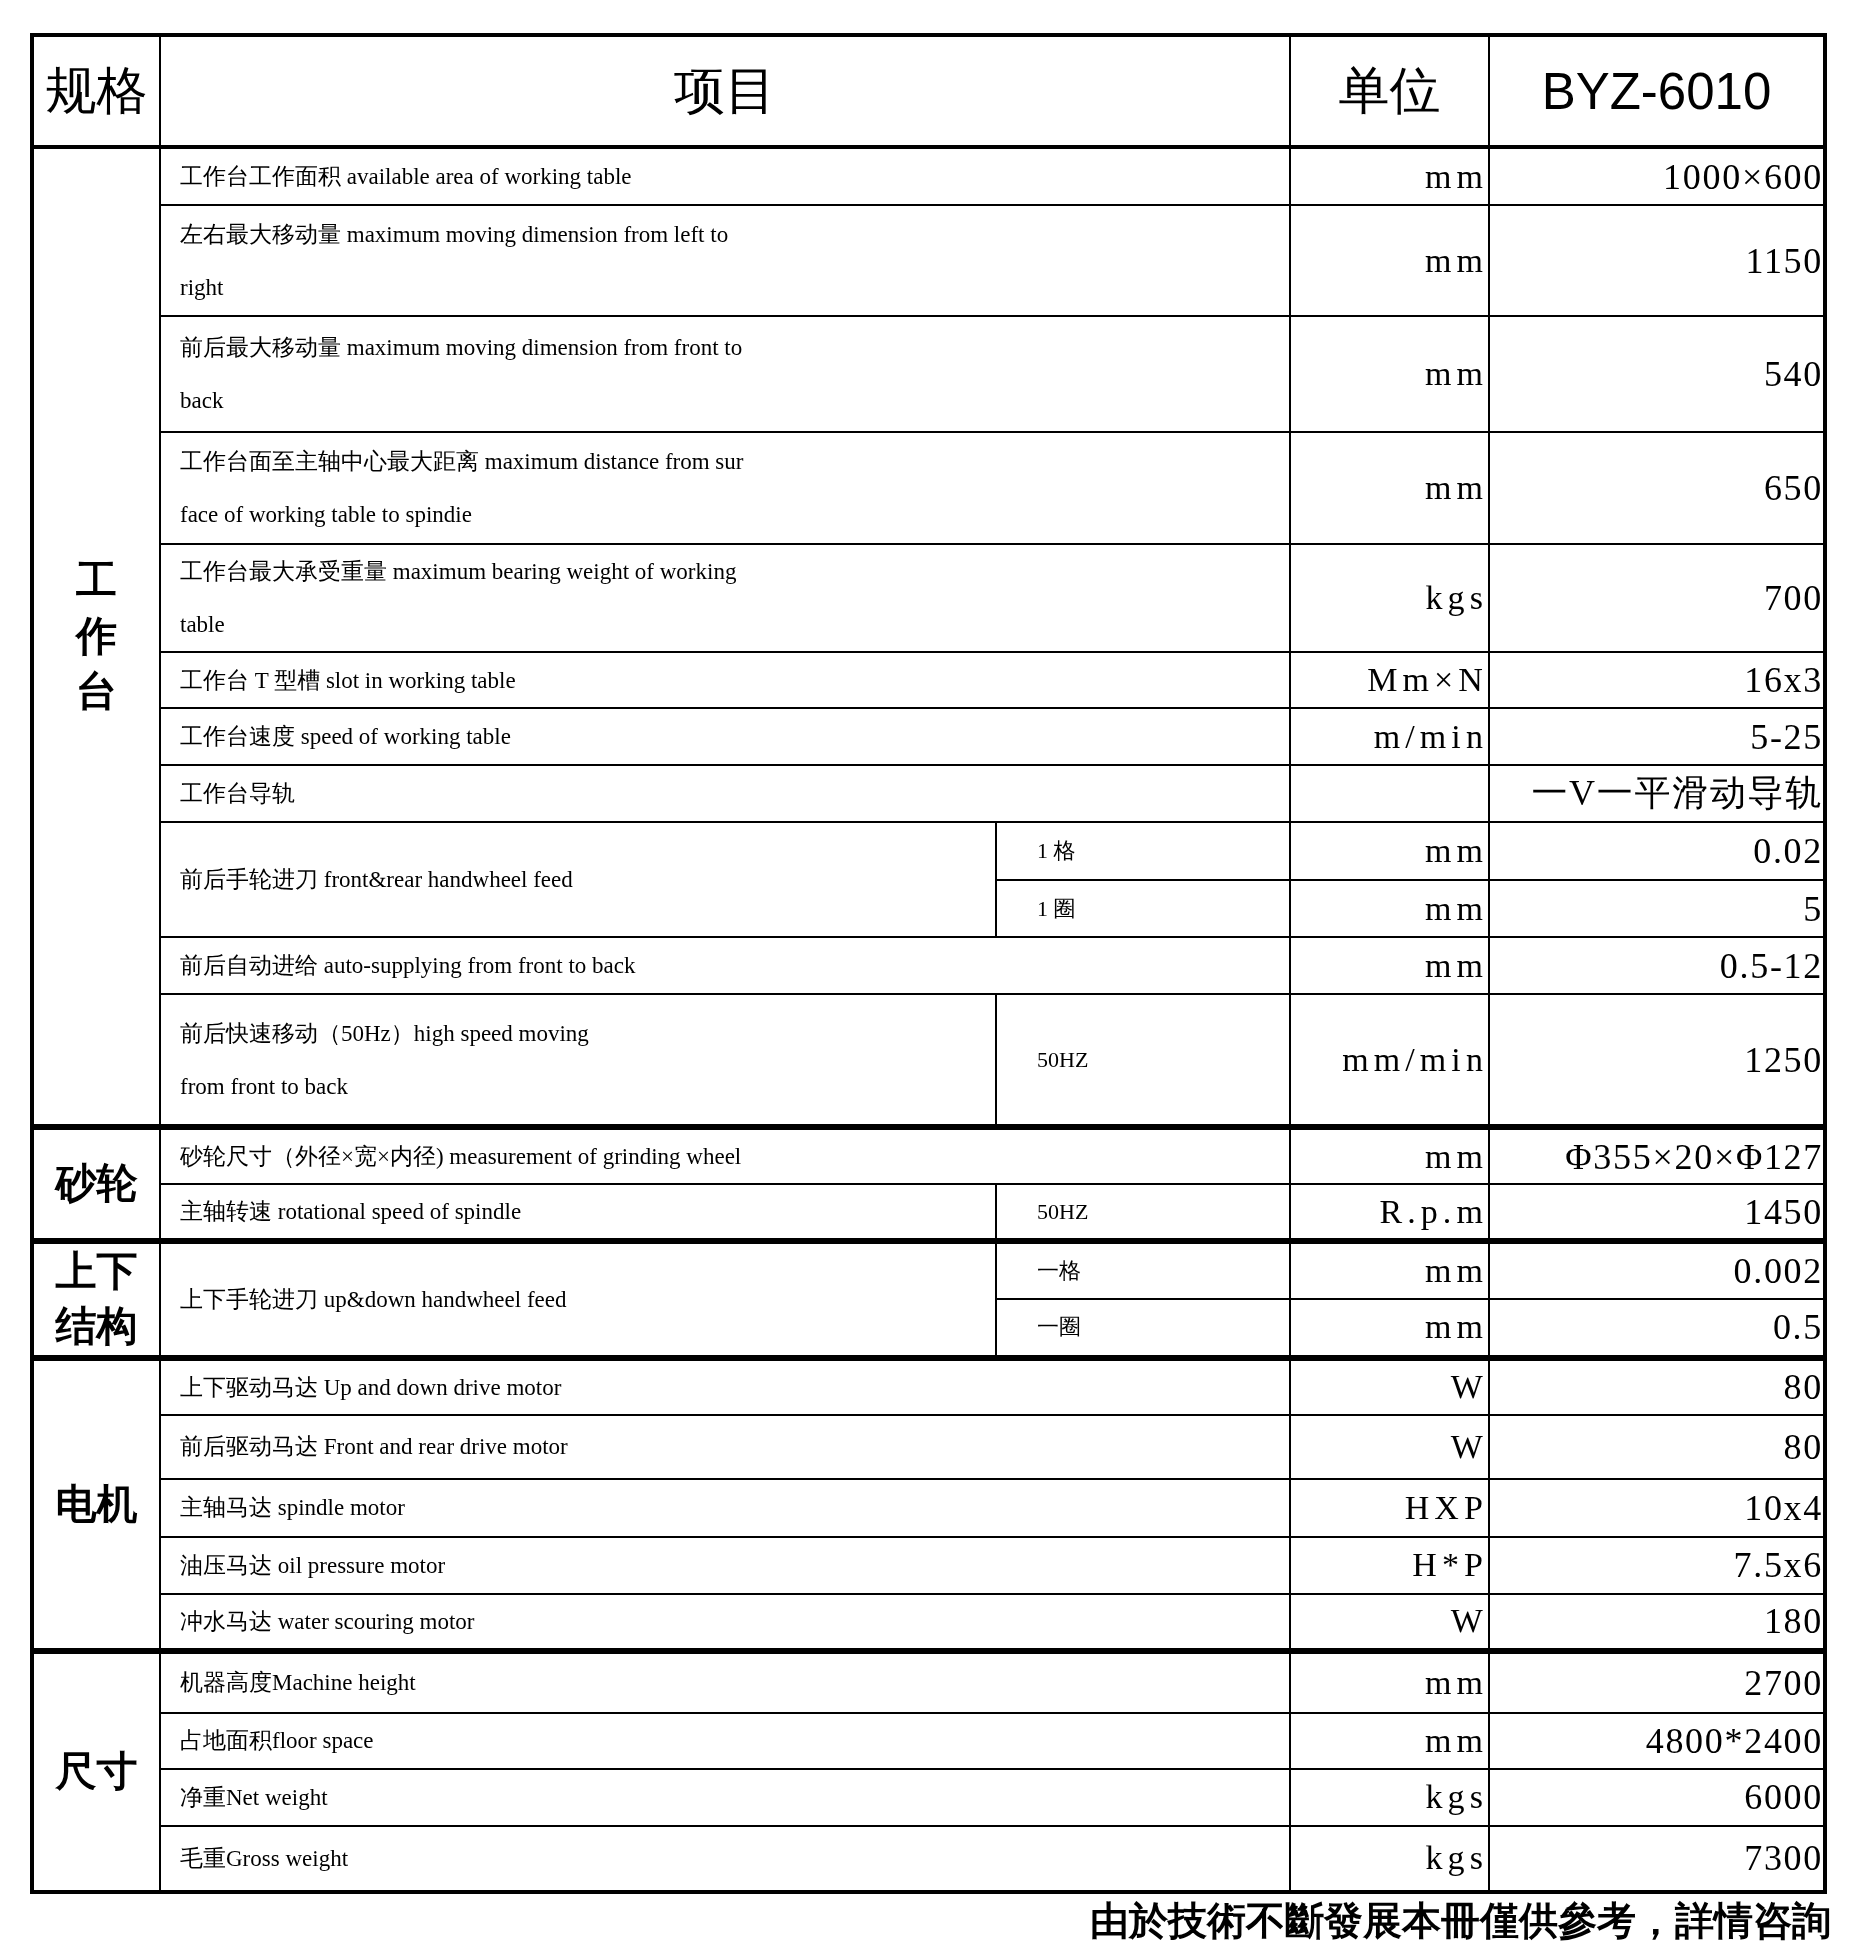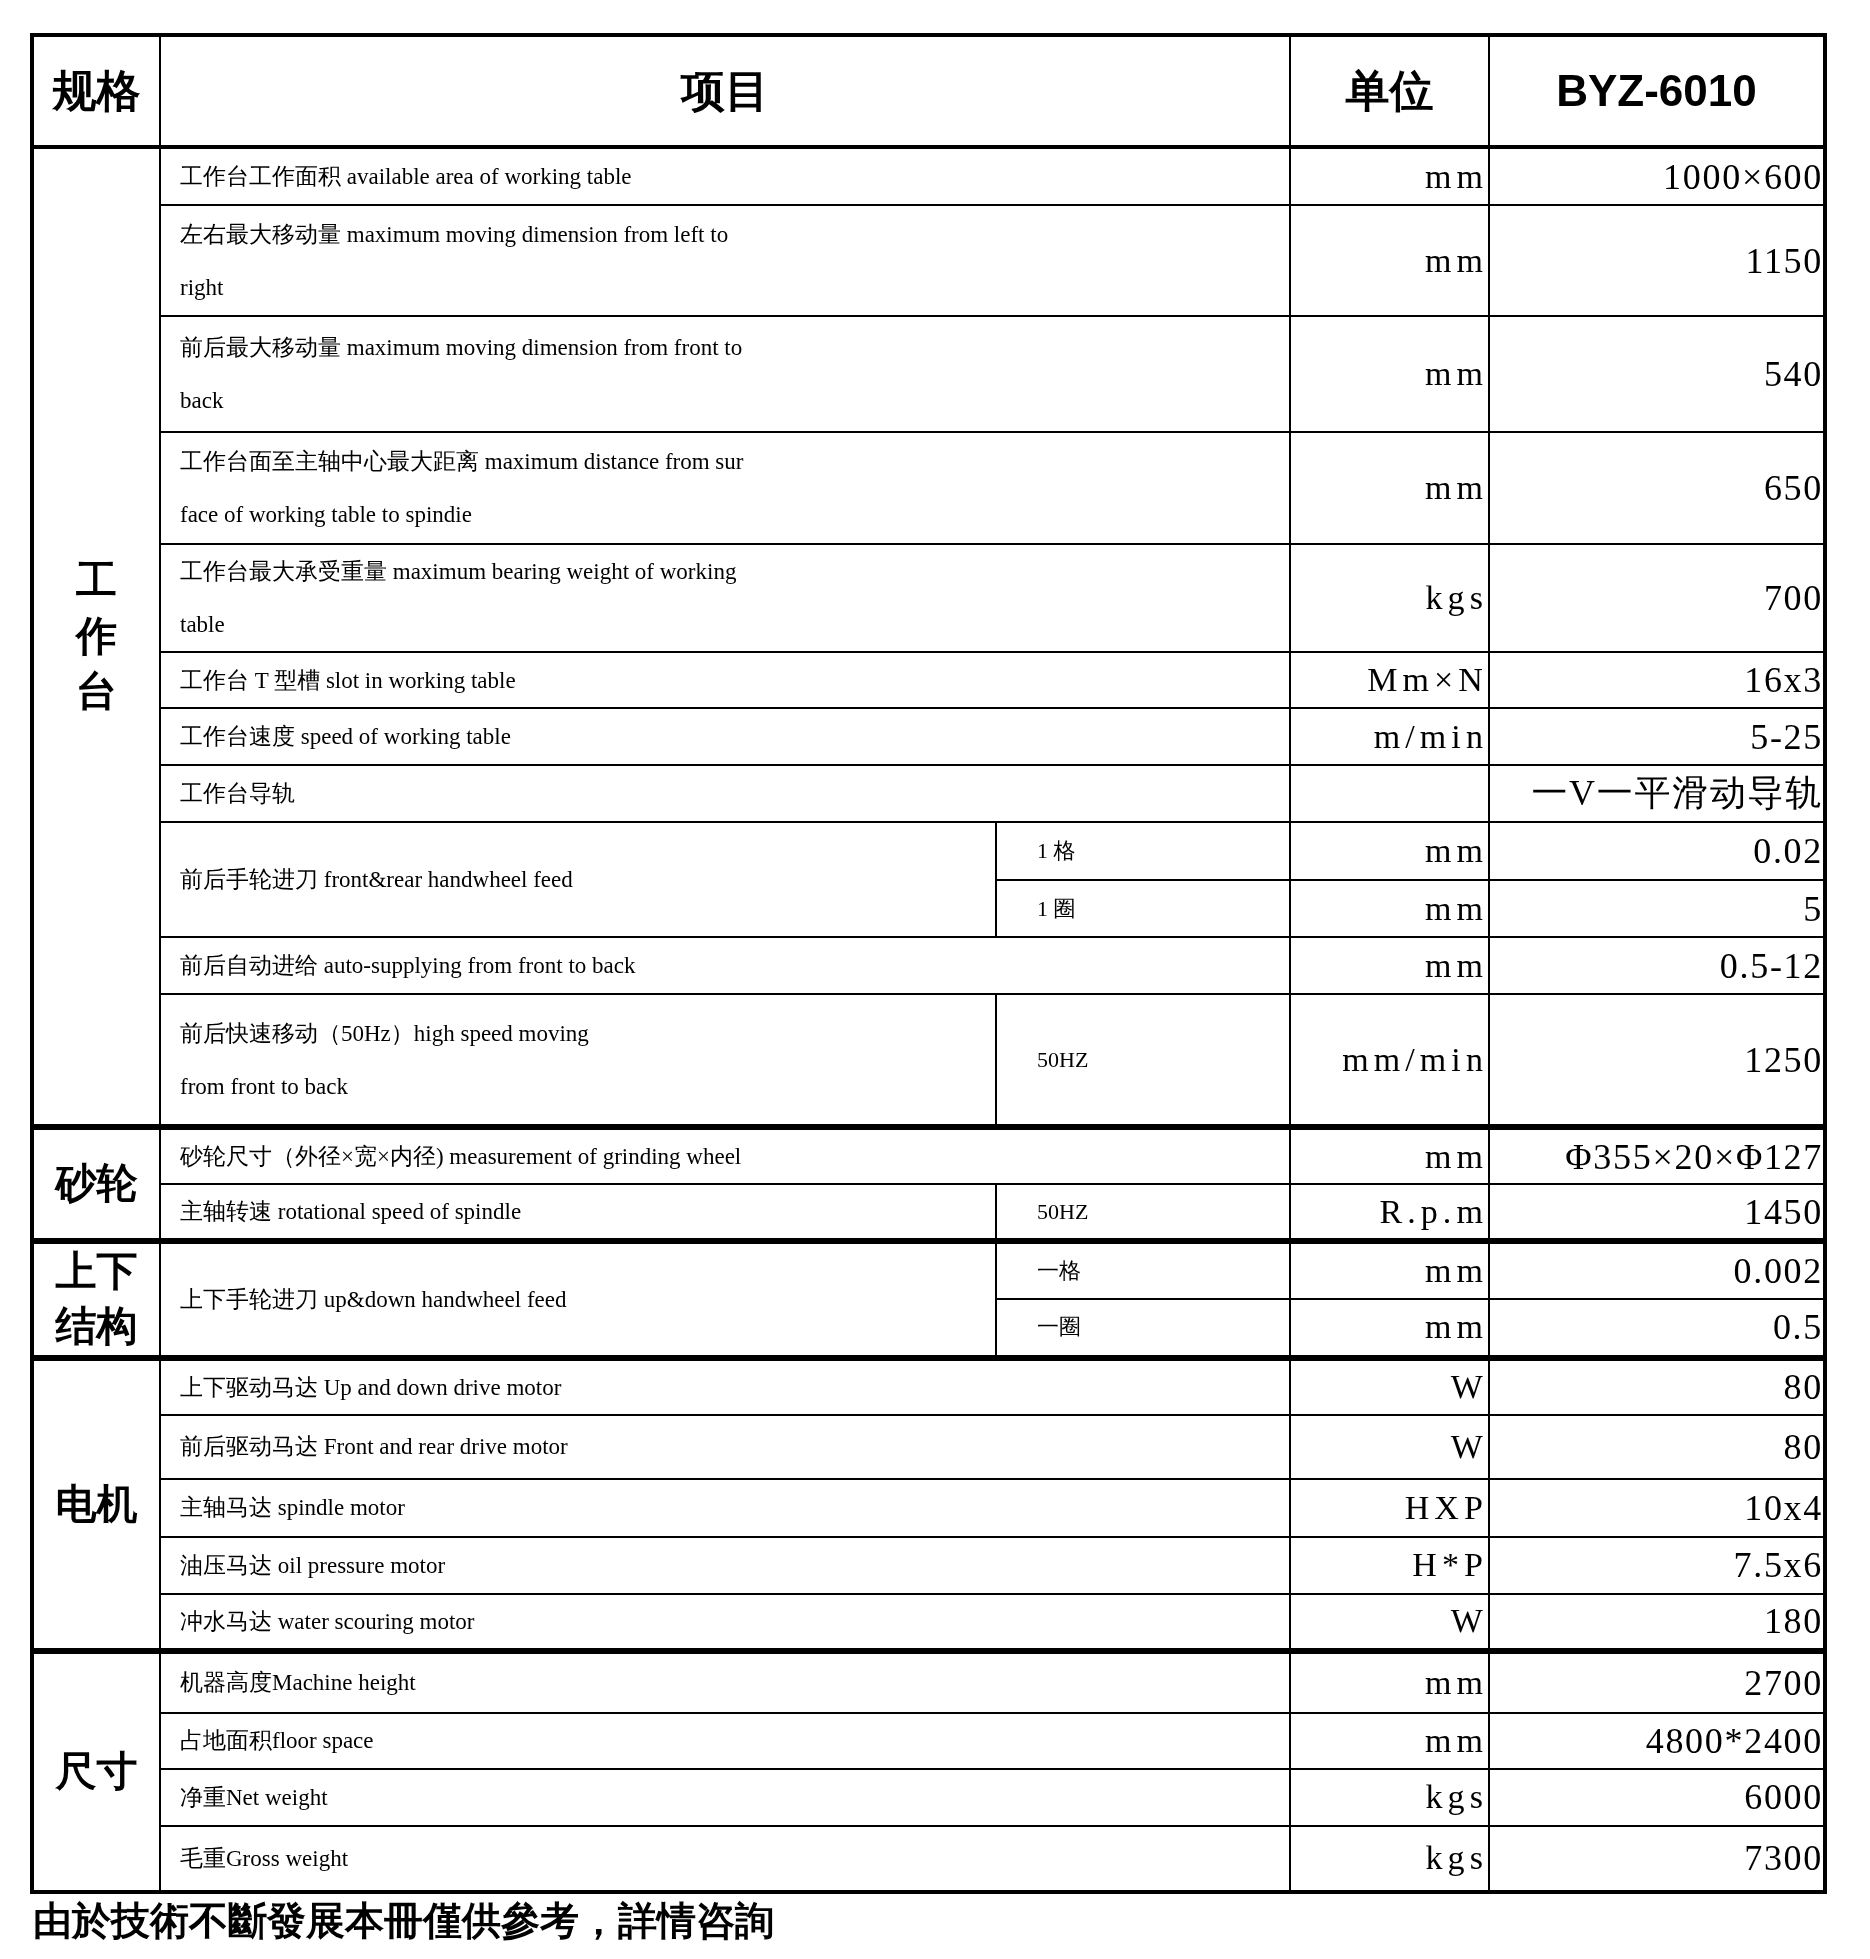--- a/index.html
+++ b/index.html
@@ -26,22 +26,22 @@
     background: #ffffff;
   }
   th, td {
     border: 2.6px solid #000000;
     padding: 0;
     vertical-align: middle;
     overflow: hidden;
   }
   th {
     font-family: "Liberation Sans", sans-serif;
-    font-weight: bold;
-    font-size: 44px;
+    font-weight: normal;
+    font-size: 51px;
     text-align: center;
   }
   td.item {
     font-size: 23px;
     line-height: 53px;
     text-align: left;
     padding-left: 19px;
     padding-right: 5.1px;
     white-space: pre-line;
   }
@@ -76,21 +76,21 @@
   }
   .footer-note {
     position: absolute;
     left: 33px;
     top: 1894px;
     width: 1798px;
     font-family: Liberation Serif, serif;
     font-weight: bold;
     font-size: 39px;
     color: #000000;
-    text-align: left;
+    text-align: right;
   }
 </style>
 </head>
 <body>
 
 <table class="spec">
   <colgroup>
     <col style="width:128px">
     <col style="width:836px">
     <col style="width:294px">

